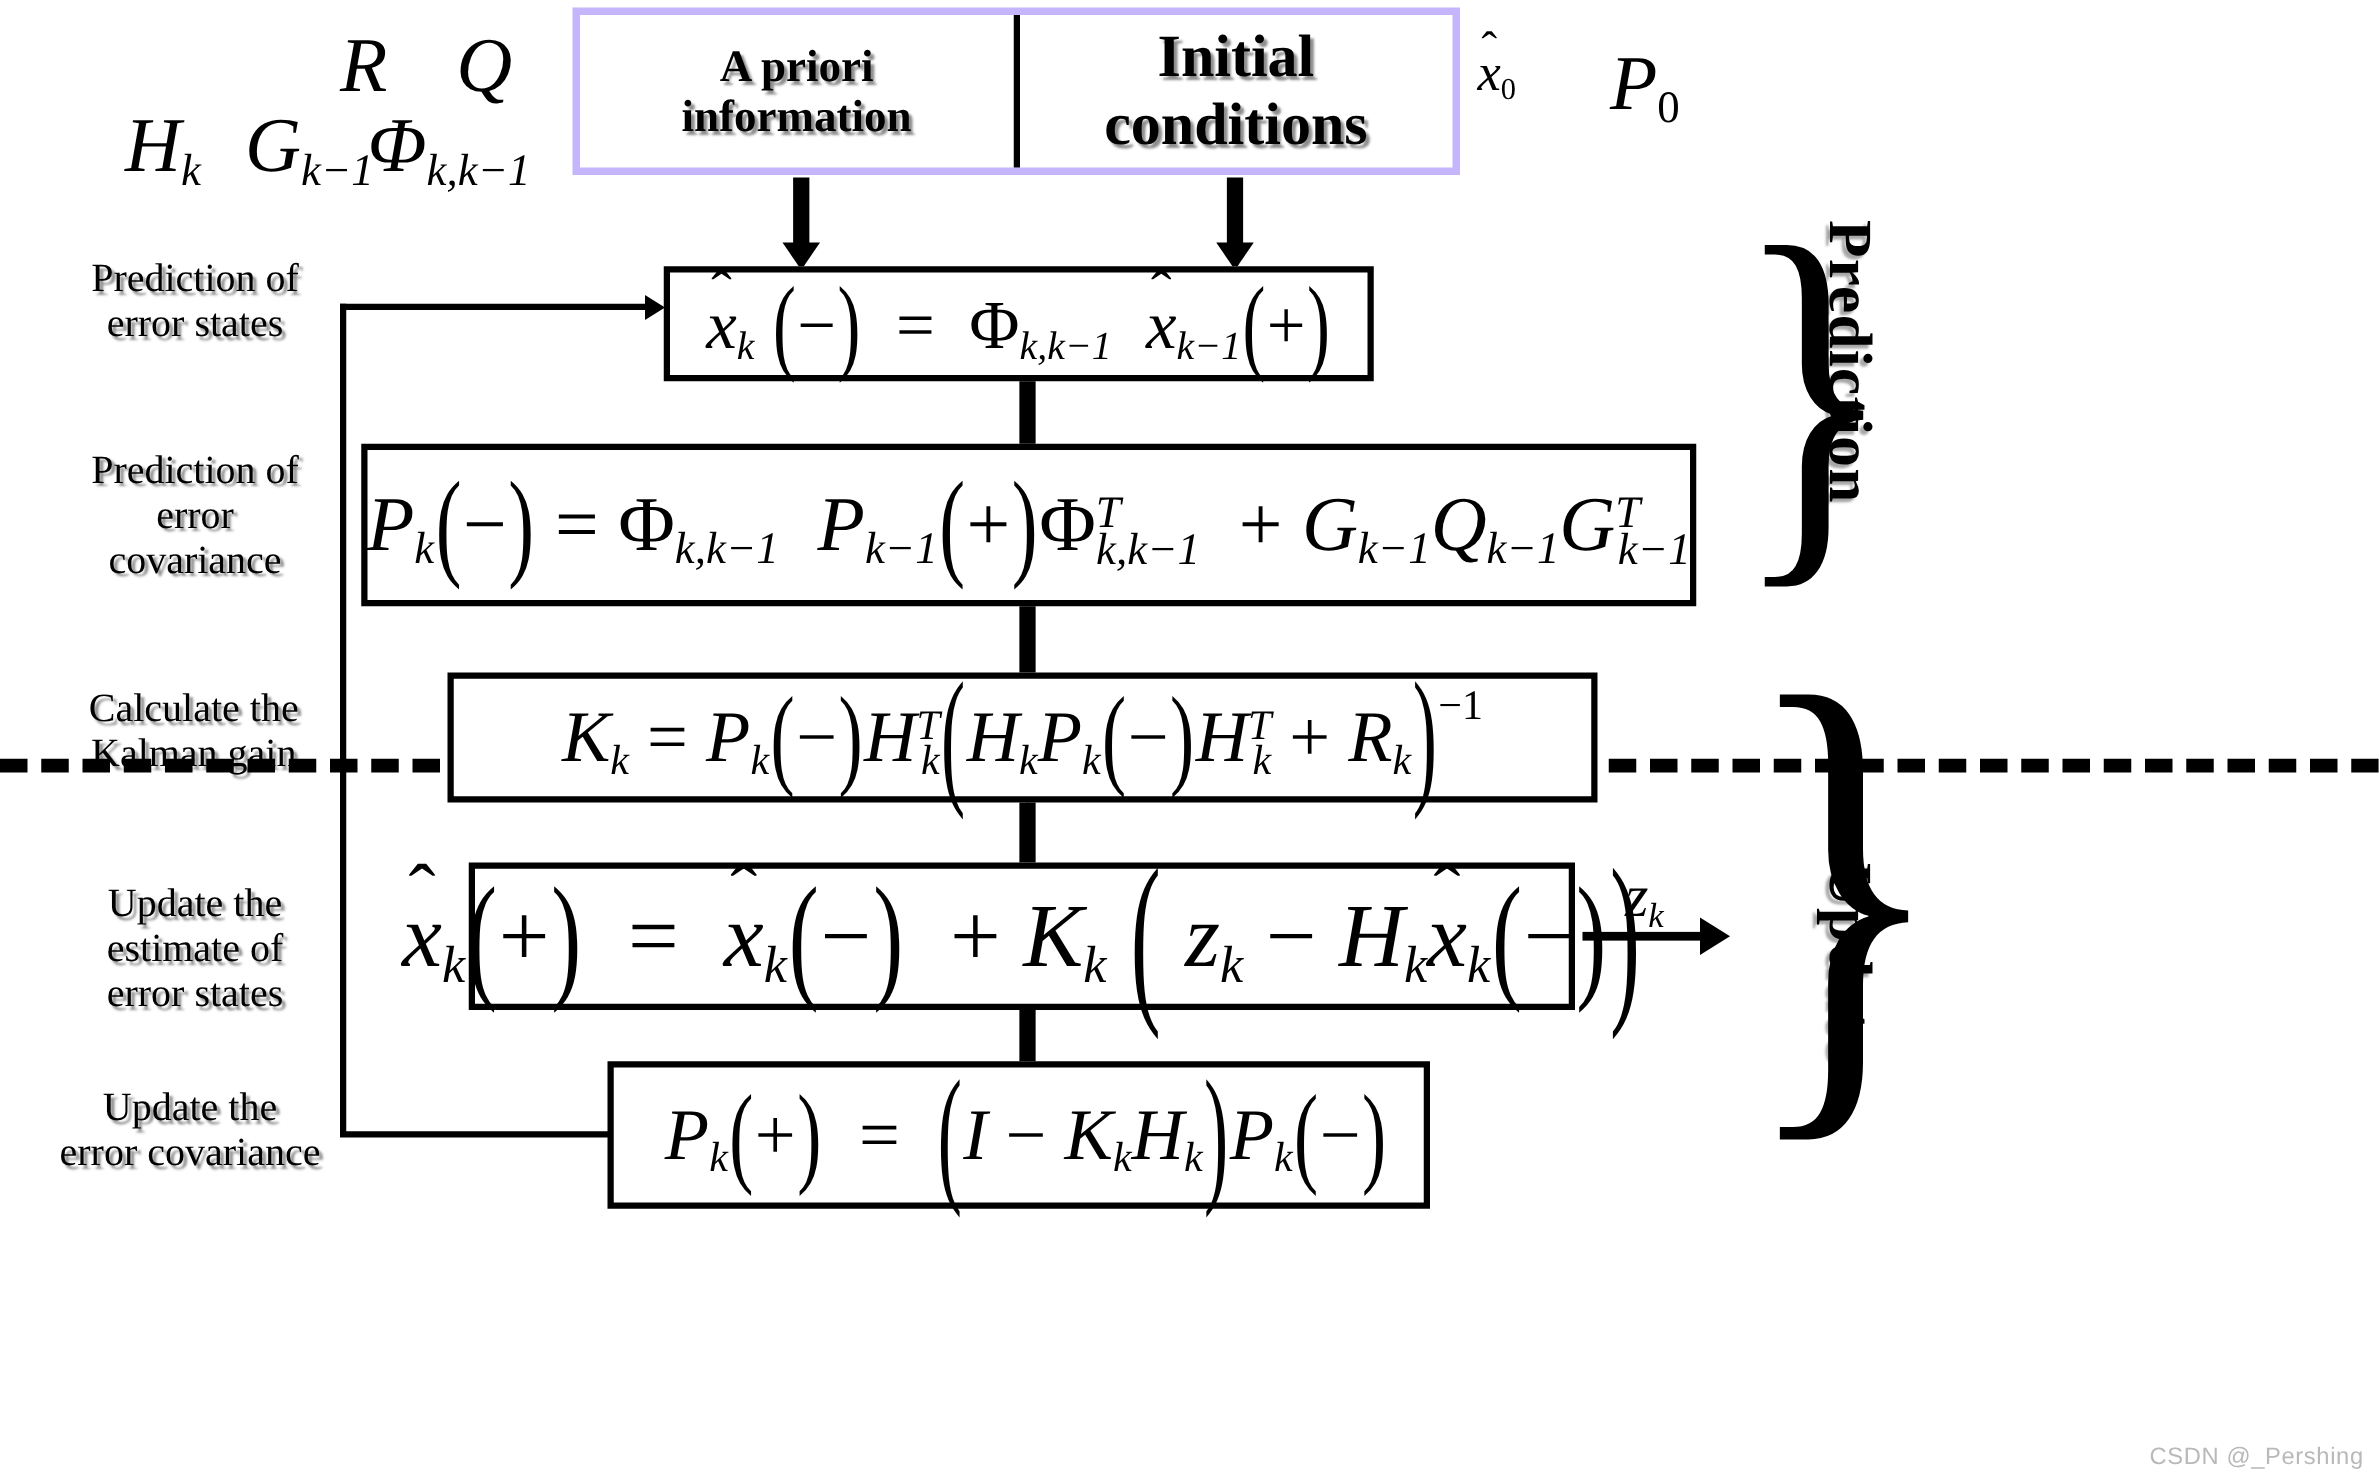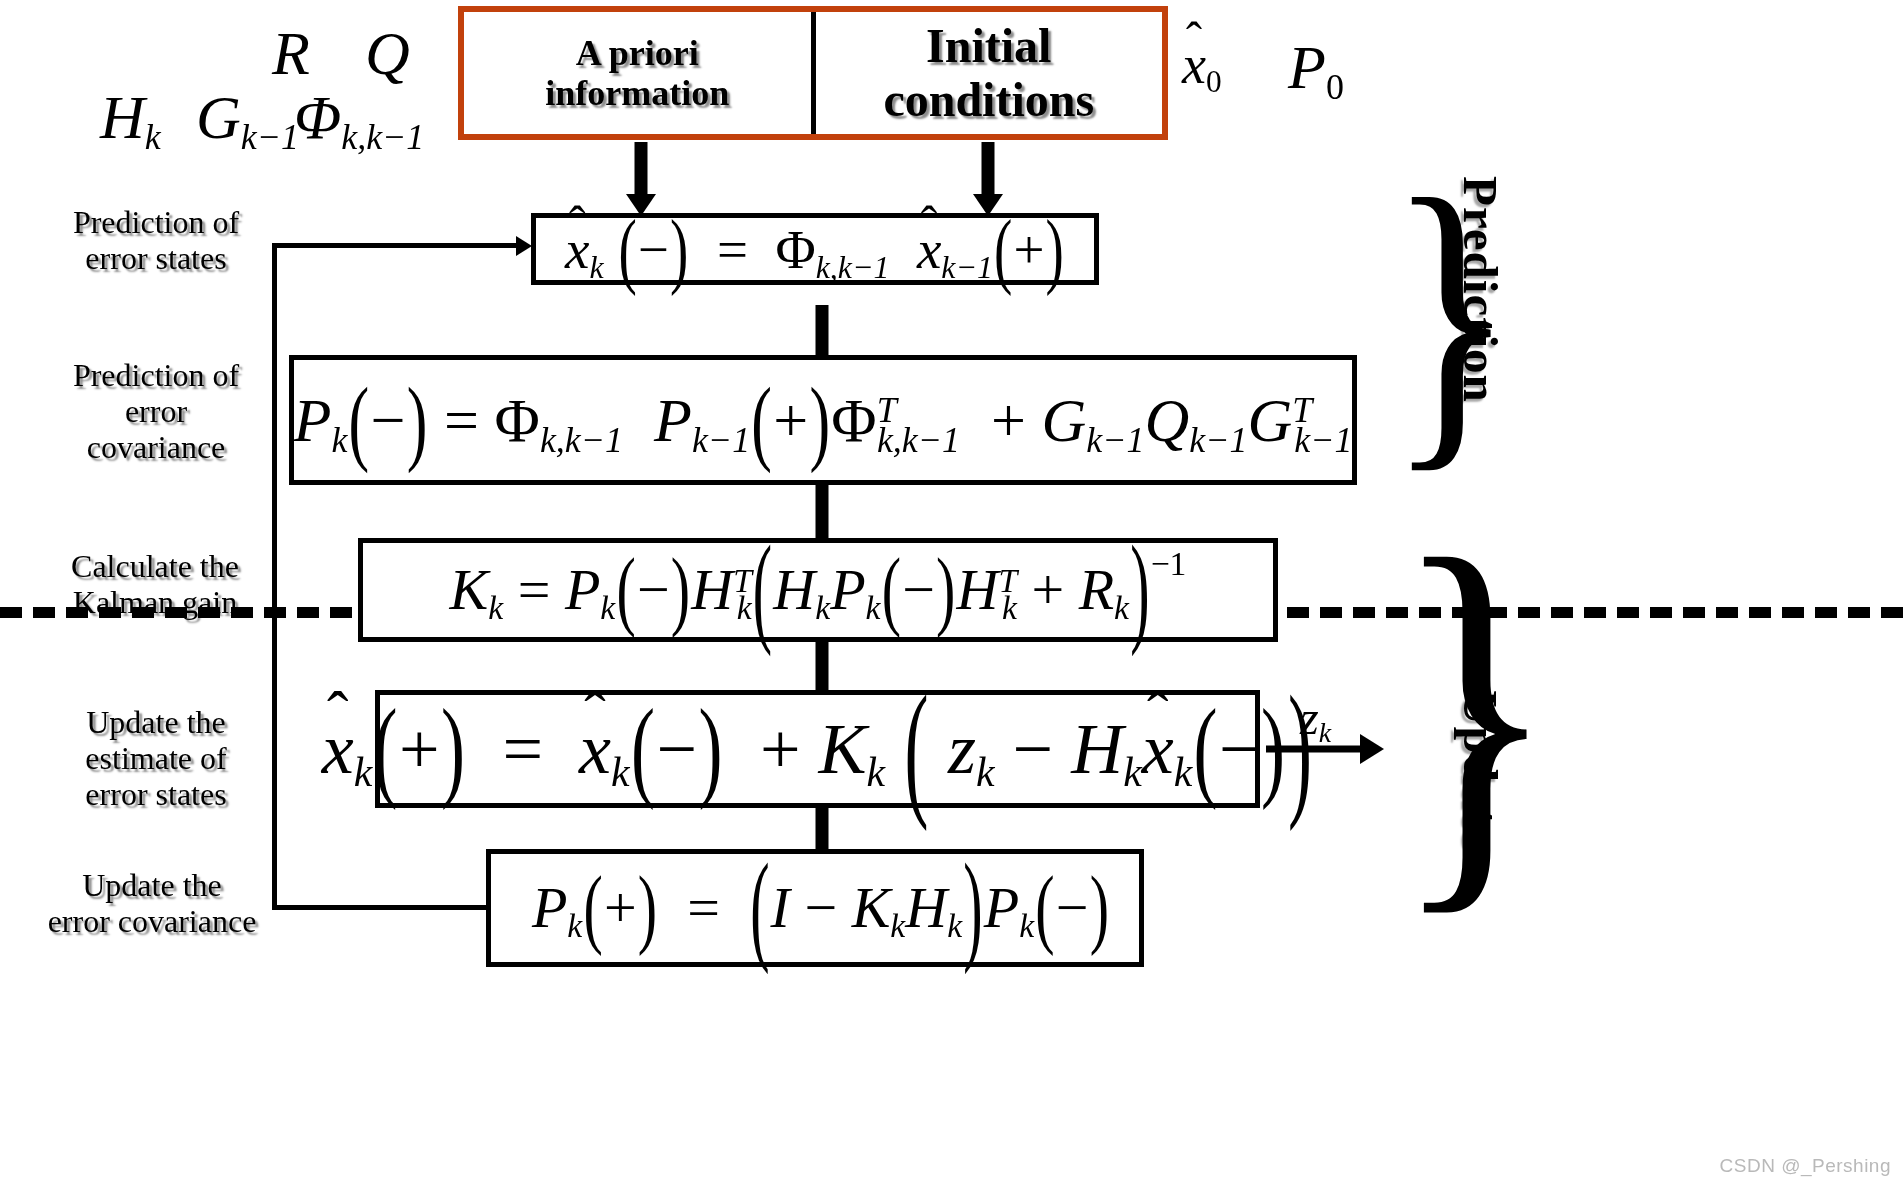--- a/index.html
+++ b/index.html
@@ -42,21 +42,21 @@
   .num{font-style:normal;}
   .paren{font-style:normal;display:inline-block;transform:scaleY(1.55);
          transform-origin:center;margin:0 .02em;}
   .bigparen{font-style:normal;display:inline-block;transform:scaleY(2.1);
             transform-origin:center;margin:0 .02em;}
   .hat{position:relative;display:inline-block;}
   .hat>.h{position:absolute;left:50%;top:-0.46em;transform:translateX(-55%);
           font-style:normal;font-size:0.9em;}
 
   
-  #hdr-box{position:absolute;border:6px solid #c2410c;background:#fff;
+  #hdr-box{position:absolute;border:6px solid #c4b5fd;background:#fff;
            box-sizing:border-box;display:flex;}
   #hdr-box .cell{flex:1;display:flex;align-items:center;justify-content:center;
                  box-sizing:border-box;}
   #hdr-box .cell.second{border-left:5px solid #000;}
   .hdr-text{font-family:"Liberation Serif",serif;font-weight:bold;
             text-align:center;line-height:1.12;white-space:pre-line;
             text-shadow:3px 3px 2px rgba(0,0,0,0.45);}
 
   
   .varrow{position:absolute;}
@@ -112,21 +112,21 @@
     <div class="cell">
       <span class="hdr-text" style="font-size:36px;">A priori
 information</span>
     </div>
     <div class="cell second">
       <span class="hdr-text" style="font-size:48px;">Initial
 conditions</span>
     </div>
   </div>
 
-  <div class="sym" style="left:1182px;top:38px;font-size:54px;">
+  <div class="sym" style="left:1182px;top:38px;font-size:42px;">
     <span class="hat">x<span class="h">̂</span></span><sub class="num">0</sub>
   </div>
   <div class="sym" style="left:1288px;top:36px;font-size:62px;">P<sub class="num">0</sub></div>
 
   <div class="varrow" style="left:624px;top:142px;width:34px;height:74px;">
     <div class="shaft" style="width:13px;height:54px;"></div>
     <div class="head"></div>
   </div>
   <div class="varrow" style="left:971px;top:142px;width:34px;height:74px;">
     <div class="shaft" style="width:13px;height:54px;"></div>
@@ -143,21 +143,21 @@
   <div class="lbl" style="left:30px;top:549px;width:250px;font-size:32px;">Calculate the
 Kalman gain</div>
 
   <div class="lbl" style="left:36px;top:705px;width:240px;font-size:32px;">Update the
 estimate of
 error states</div>
 
   <div class="lbl" style="left:16px;top:868px;width:272px;font-size:32px;">Update the
 error covariance</div>
 
-  <div class="mathbox" style="left:531px;top:213px;width:568px;height:72px;">
+  <div class="mathbox" style="left:531px;top:213px;width:568px;height:92px;">
     <span class="eq" style="font-size:55px;">
       <span class="hat">x<span class="h">̂</span></span><sub>k</sub>
       <span class="paren">(</span><span class="up">−</span><span class="paren">)</span>
       <span class="up">&nbsp;=&nbsp;</span>
       <span class="up">Φ</span><sub>k,k−1</sub>&nbsp;
       <span class="hat">x<span class="h">̂</span></span><sub>k−1</sub><span class="paren">(</span><span class="up">+</span><span class="paren">)</span>
     </span>
   </div>
 
   <div class="varrow" style="left:805px;top:305px;width:34px;height:132px;">

